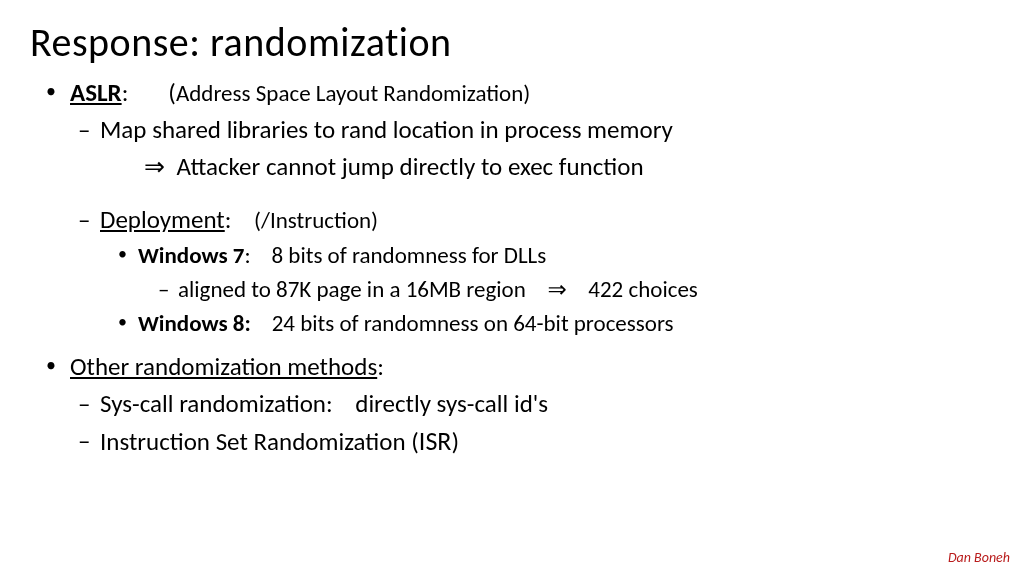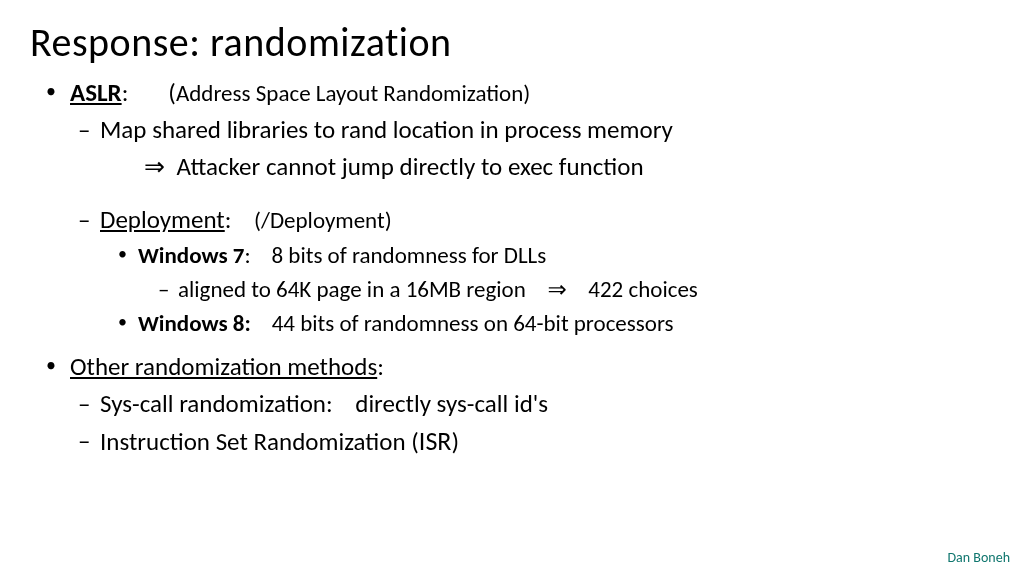--- a/index.html
+++ b/index.html
@@ -91,21 +91,22 @@
     .indent-arrow {
       padding-left: 108px;
       font-size: 25px;
       margin-bottom: 22px;
     }
     .footer {
       position: absolute;
       bottom: 10px;
       right: 14px;
       font-size: 14px;
-      color: #0f766e;
+      color: #b91c1c;
+      font-style: italic;
     }
     .spacer-top { margin-top: 14px; }
     .colon-gap { display:inline-block; width: 40px;}
   </style>
 </head>
 <body>
 
 <div class="slide">
   <div class="title">Response:   randomization</div>
 
@@ -114,33 +115,33 @@
       <span class="b u">ASLR</span><span>:</span><span class="colon-gap"></span><span>(</span><span class="small">Address Space Layout Randomization)</span>
     </li>
 
     <li class="l2">Map shared libraries to rand location in process memory</li>
 
     <li class="indent-arrow nomarker">
       <span class="arrow">⇒</span><span>   Attacker cannot jump directly to exec function</span>
     </li>
 
     <li class="l2">
-      <span class="u">Deployment</span><span>:</span>&nbsp;&nbsp;&nbsp;&nbsp;<span class="small">(/Deployment)</span>
+      <span class="u">Deployment</span><span>:</span>&nbsp;&nbsp;&nbsp;&nbsp;<span class="small">(/Instruction)</span>
     </li>
 
     <li class="l3">
       <span class="b">Windows 7</span><span>:</span><span style="white-space:pre;">    8 bits of randomness for DLLs</span>
     </li>
 
     <li class="l4">
-      <span style="white-space:pre;">aligned to 64K page in a 16MB region   </span><span class="arrow">⇒</span><span style="white-space:pre;">   422 choices</span>
+      <span style="white-space:pre;">aligned to 87K page in a 16MB region   </span><span class="arrow">⇒</span><span style="white-space:pre;">   422 choices</span>
     </li>
 
     <li class="l3">
-      <span class="b">Windows 8:</span><span style="white-space:pre;">    44 bits of randomness on 64-bit processors</span>
+      <span class="b">Windows 8:</span><span style="white-space:pre;">    24 bits of randomness on 64-bit processors</span>
     </li>
 
     <li class="l1 spacer-top">
       <span class="u">Other randomization methods</span><span>:</span>
     </li>
 
     <li class="l2" style="white-space:pre;">Sys-call randomization:    directly sys-call id's</li>
 
     <li class="l2">
       <span>Instruction Set Randomization (</span><span class="isr">ISR</span><span>)</span>

